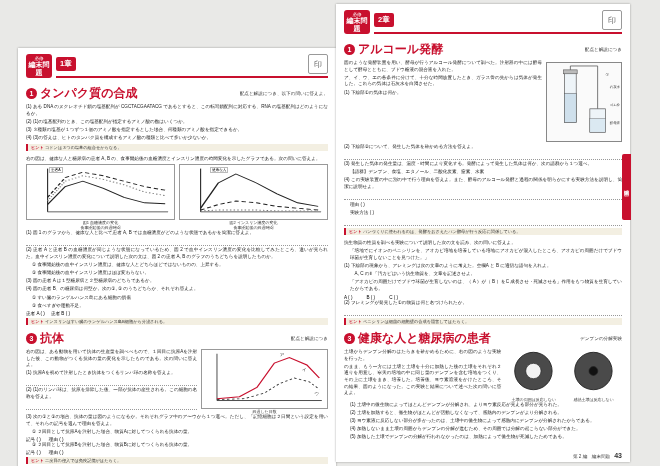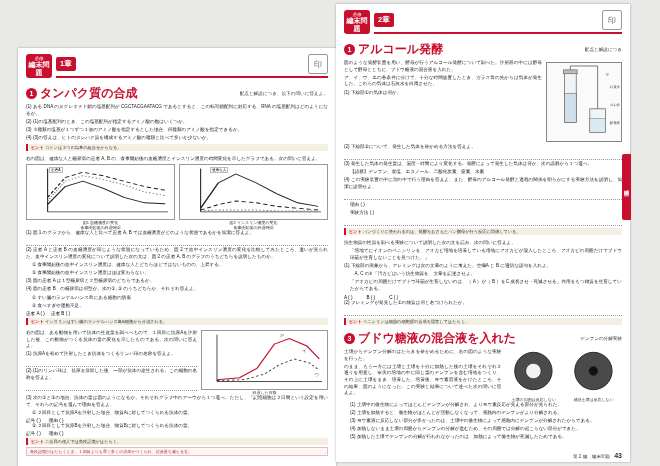--- a/index.html
+++ b/index.html
@@ -136,20 +136,25 @@
               <span class="bracket">患者 A ( )</span>
               <span class="bracket">患者 B ( )</span>
             </div>
             <div class="hint">
               <span class="hintlabel">ヒント</span>
               <span>インスリンはすい臓のランゲルハンス島B細胞から分泌される。</span>
             </div>
           </div>
 
           <div class="qblock">
+            <div class="qhead">
+              <span class="qnum">3</span>
+              <span class="qtitle">抗体</span>
+              <span class="qmeta">配点と解説につき</span>
+            </div>
             <div class="flexrow">
               <div style="flex:1.35">
                 <p class="ptxt">右の図は、ある動物を用いて抗体の生産量を調べべもので、１回目に抗原Aを注射した後、この動物がつくる抗体の量の変化を示したものである。次の問いに答えよ。</p>
                 <p class="ptxt">(1) 抗原Aを初めて注射したとき抗体をつくるリンパ球の名称を答えよ。</p>
                 <div class="rule"></div>
                 <p class="ptxt">(2) (1)のリンパ球は、抗原を排除した後、一部が抗体の産生される。この細胞の名称を答えよ。</p>
                 <div class="rule"></div>
               </div>
               <div style="flex:1">
                 <div class="chartbox" style="height:58px;position:relative;">
@@ -271,21 +276,21 @@
             <div class="rule"></div>
             <div class="hint">
               <span class="hintlabel">ヒント</span>
               <span>ペニシリンは細菌の細胞壁の合成を阻害してはたらく。</span>
             </div>
           </div>
 
           <div class="qblock">
             <div class="qhead">
               <span class="qnum">3</span>
-              <span class="qtitle">ブドウ糖液の混合液を入れた</span>
+              <span class="qtitle">健康な人と糖尿病の患者</span>
               <span class="qmeta">デンプンの分解実験</span>
             </div>
             <div class="flexrow">
               <div style="flex:1.35">
                 <p class="ptxt">土壌からデンプン分解のはたらきを確かめるために、右の図のような実験を行った。</p>
                 <p class="ptxt">のまま、もう一方には土壌と土壌を十分に加熱した後の土壌をそれぞれ２通りを用意し、寒天の培地の中に同じ量のデンプンを含む培地をつくり、その上に土壌をまき、培養した。培養後、ヨウ素溶液をかけたところ、その結果、図のようになった。この実験と結果について述べた次の問いに答えよ。</p>
               </div>
               <div style="flex:1">
                 <div style="display:flex;gap:3px;">
                   <div style="text-align:center;flex:1">

